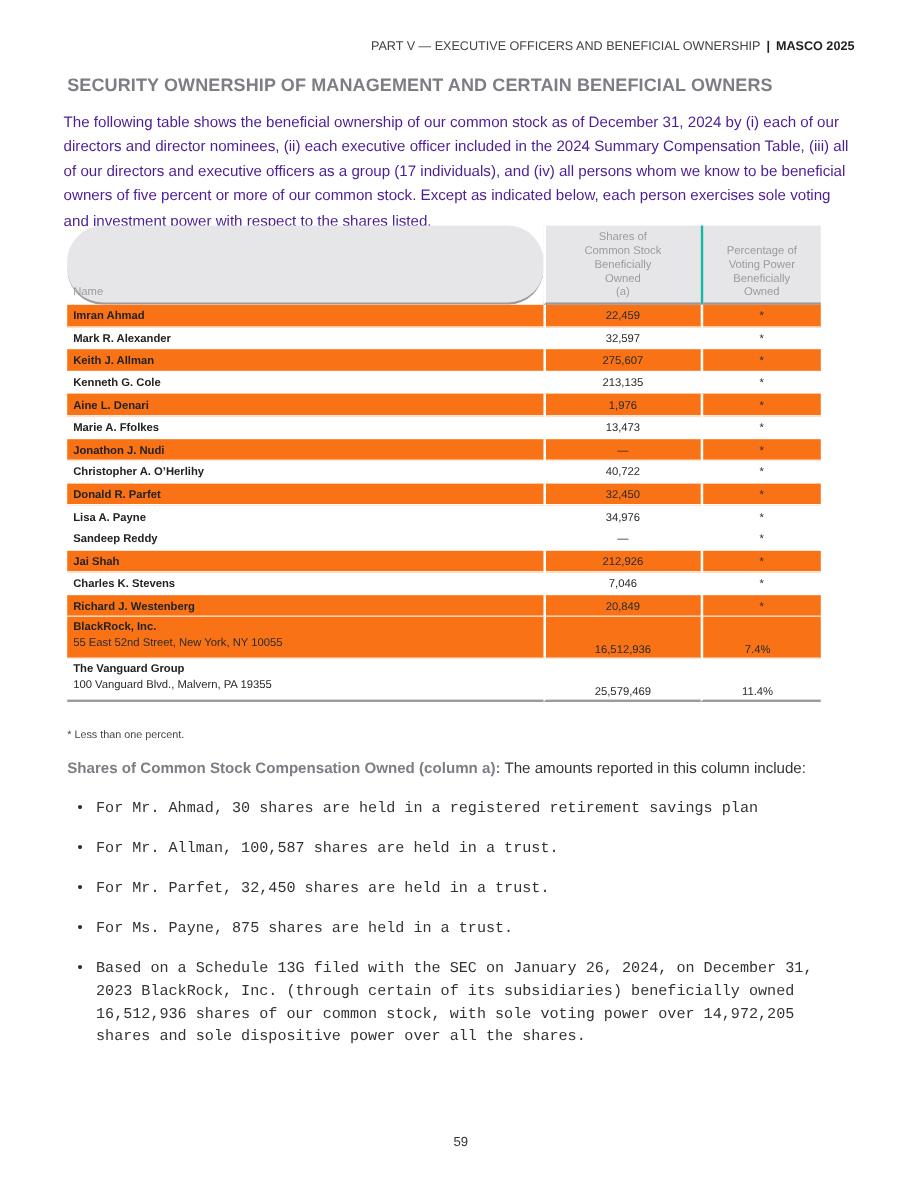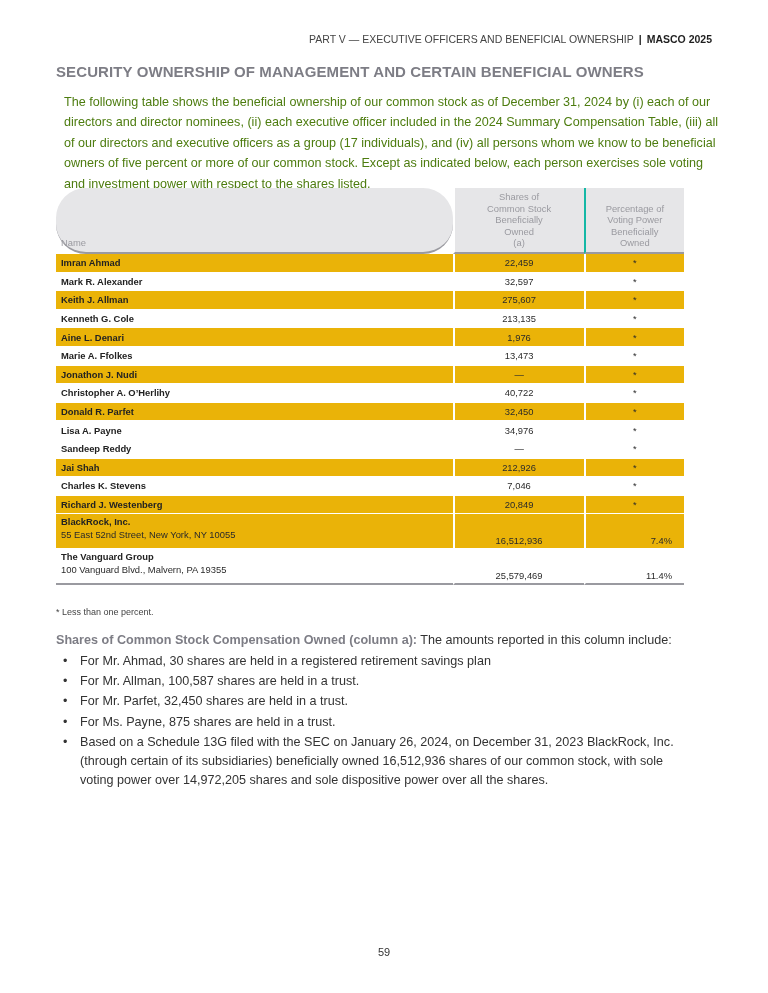--- a/index.html
+++ b/index.html
@@ -2,40 +2,40 @@
 <html><head>
 <meta charset="utf-8">
 <style>
   html, body { margin: 0; padding: 0; background: #ffffff; }
   body { width: 768px; height: 993px; position: relative; overflow: hidden;
          font-family: "Liberation Sans", sans-serif; color: #2b2b2b; }
   .header { position: absolute; top: 33px; right: 56px; font-size: 10.5px; color: #444; letter-spacing: 0; }
   .header .sep { font-weight: bold; color: #222; margin: 0 5px; }
   .header .brand { font-weight: bold; color: #1f1f1f; }
   .title { position: absolute; top: 63px; left: 56px; font-size: 15px; font-weight: bold; color: #7d7d85; letter-spacing: 0.1px; }
-  .intro { position: absolute; top: 92px; left: 64px; width: 660px; font-size: 12.6px; line-height: 20.4px; color: #4d7c0f; }
+  .intro { position: absolute; top: 92px; left: 53px; width: 660px; font-size: 12.6px; line-height: 20.4px; color: #4c1d95; }
   table.own { position: absolute; top: 188px; left: 56px; width: 628px; border-collapse: separate; border-spacing: 0; font-size: 9.4px; }
   table.own th { background: #e6e6e8; color: #9a9aa0; font-weight: normal; vertical-align: bottom; padding: 3px 5px 3px 5px; line-height: 11.6px; border-bottom: 2px solid #9a9aa0; }
   table.own th.name { text-align: left; width: 400px; border-radius: 30px; }
   table.own th.num { text-align: center; width: 122px; border-left: 2px solid #fff; }
   table.own th.pct { width: 90px; border-left: 2px solid #14b8a6; }
   table.own td { padding: 0 5px; height: 17.6px; border-bottom: 1px solid #fff; color: #2a2a2a; }
   table.own td.name { font-weight: bold; color: #222; }
   table.own td.num, table.own td.pct { text-align: center; border-left: 2px solid #fff; }
-  table.own tr.shade td { background: #eab308; }
+  table.own tr.shade td { background: #f97316; }
   table.own tr.tall td { height: 30px; vertical-align: bottom; padding-bottom: 2px; }
   table.own tr.tall td.name { vertical-align: top; padding-top: 2px; line-height: 12.5px; }
-  table.own tr.tall td.pct { text-align: right; padding-right: 12px; margin-left: 32px; }
+  table.own tr.tall td.pct { padding-right: 12px; margin-left: 32px; }
   table.own td .addr { font-weight: normal; display: block; color: #2a2a2a; }
   table.own tr.last td { border-bottom: 2px solid #9a9aa0; }
   .footnote { position: absolute; top: 607px; left: 56px; font-size: 9px; color: #444; }
   .note { position: absolute; top: 633px; left: 56px; font-size: 12.6px; color: #333; }
   .note .lead { font-weight: bold; color: #7d7d85; }
   ul.bullets { position: absolute; top: 651px; left: 56px; width: 640px; margin: 0; padding: 0; list-style: none; font-size: 12.6px; color: #333; }
-  ul.bullets li { position: relative; padding-left: 24px; margin-top: 1px; line-height: 19.2px; }
+  ul.bullets li { position: relative; padding-left: 24px; margin-top: 14px; line-height: 19.2px; font-family: Liberation Mono, monospace; }
   ul.bullets li::before { content: "•"; position: absolute; left: 7px; top: 0; }
   .pagenum { position: absolute; top: 946px; left: 0; width: 768px; text-align: center; font-size: 11px; color: #333; }
 </style>
 </head>
 <body>
 
 <div class="header">
   <span>PART V — EXECUTIVE OFFICERS AND BENEFICIAL OWNERSHIP</span><span class="sep">|</span><span class="brand">MASCO 2025</span>
 </div>
 

